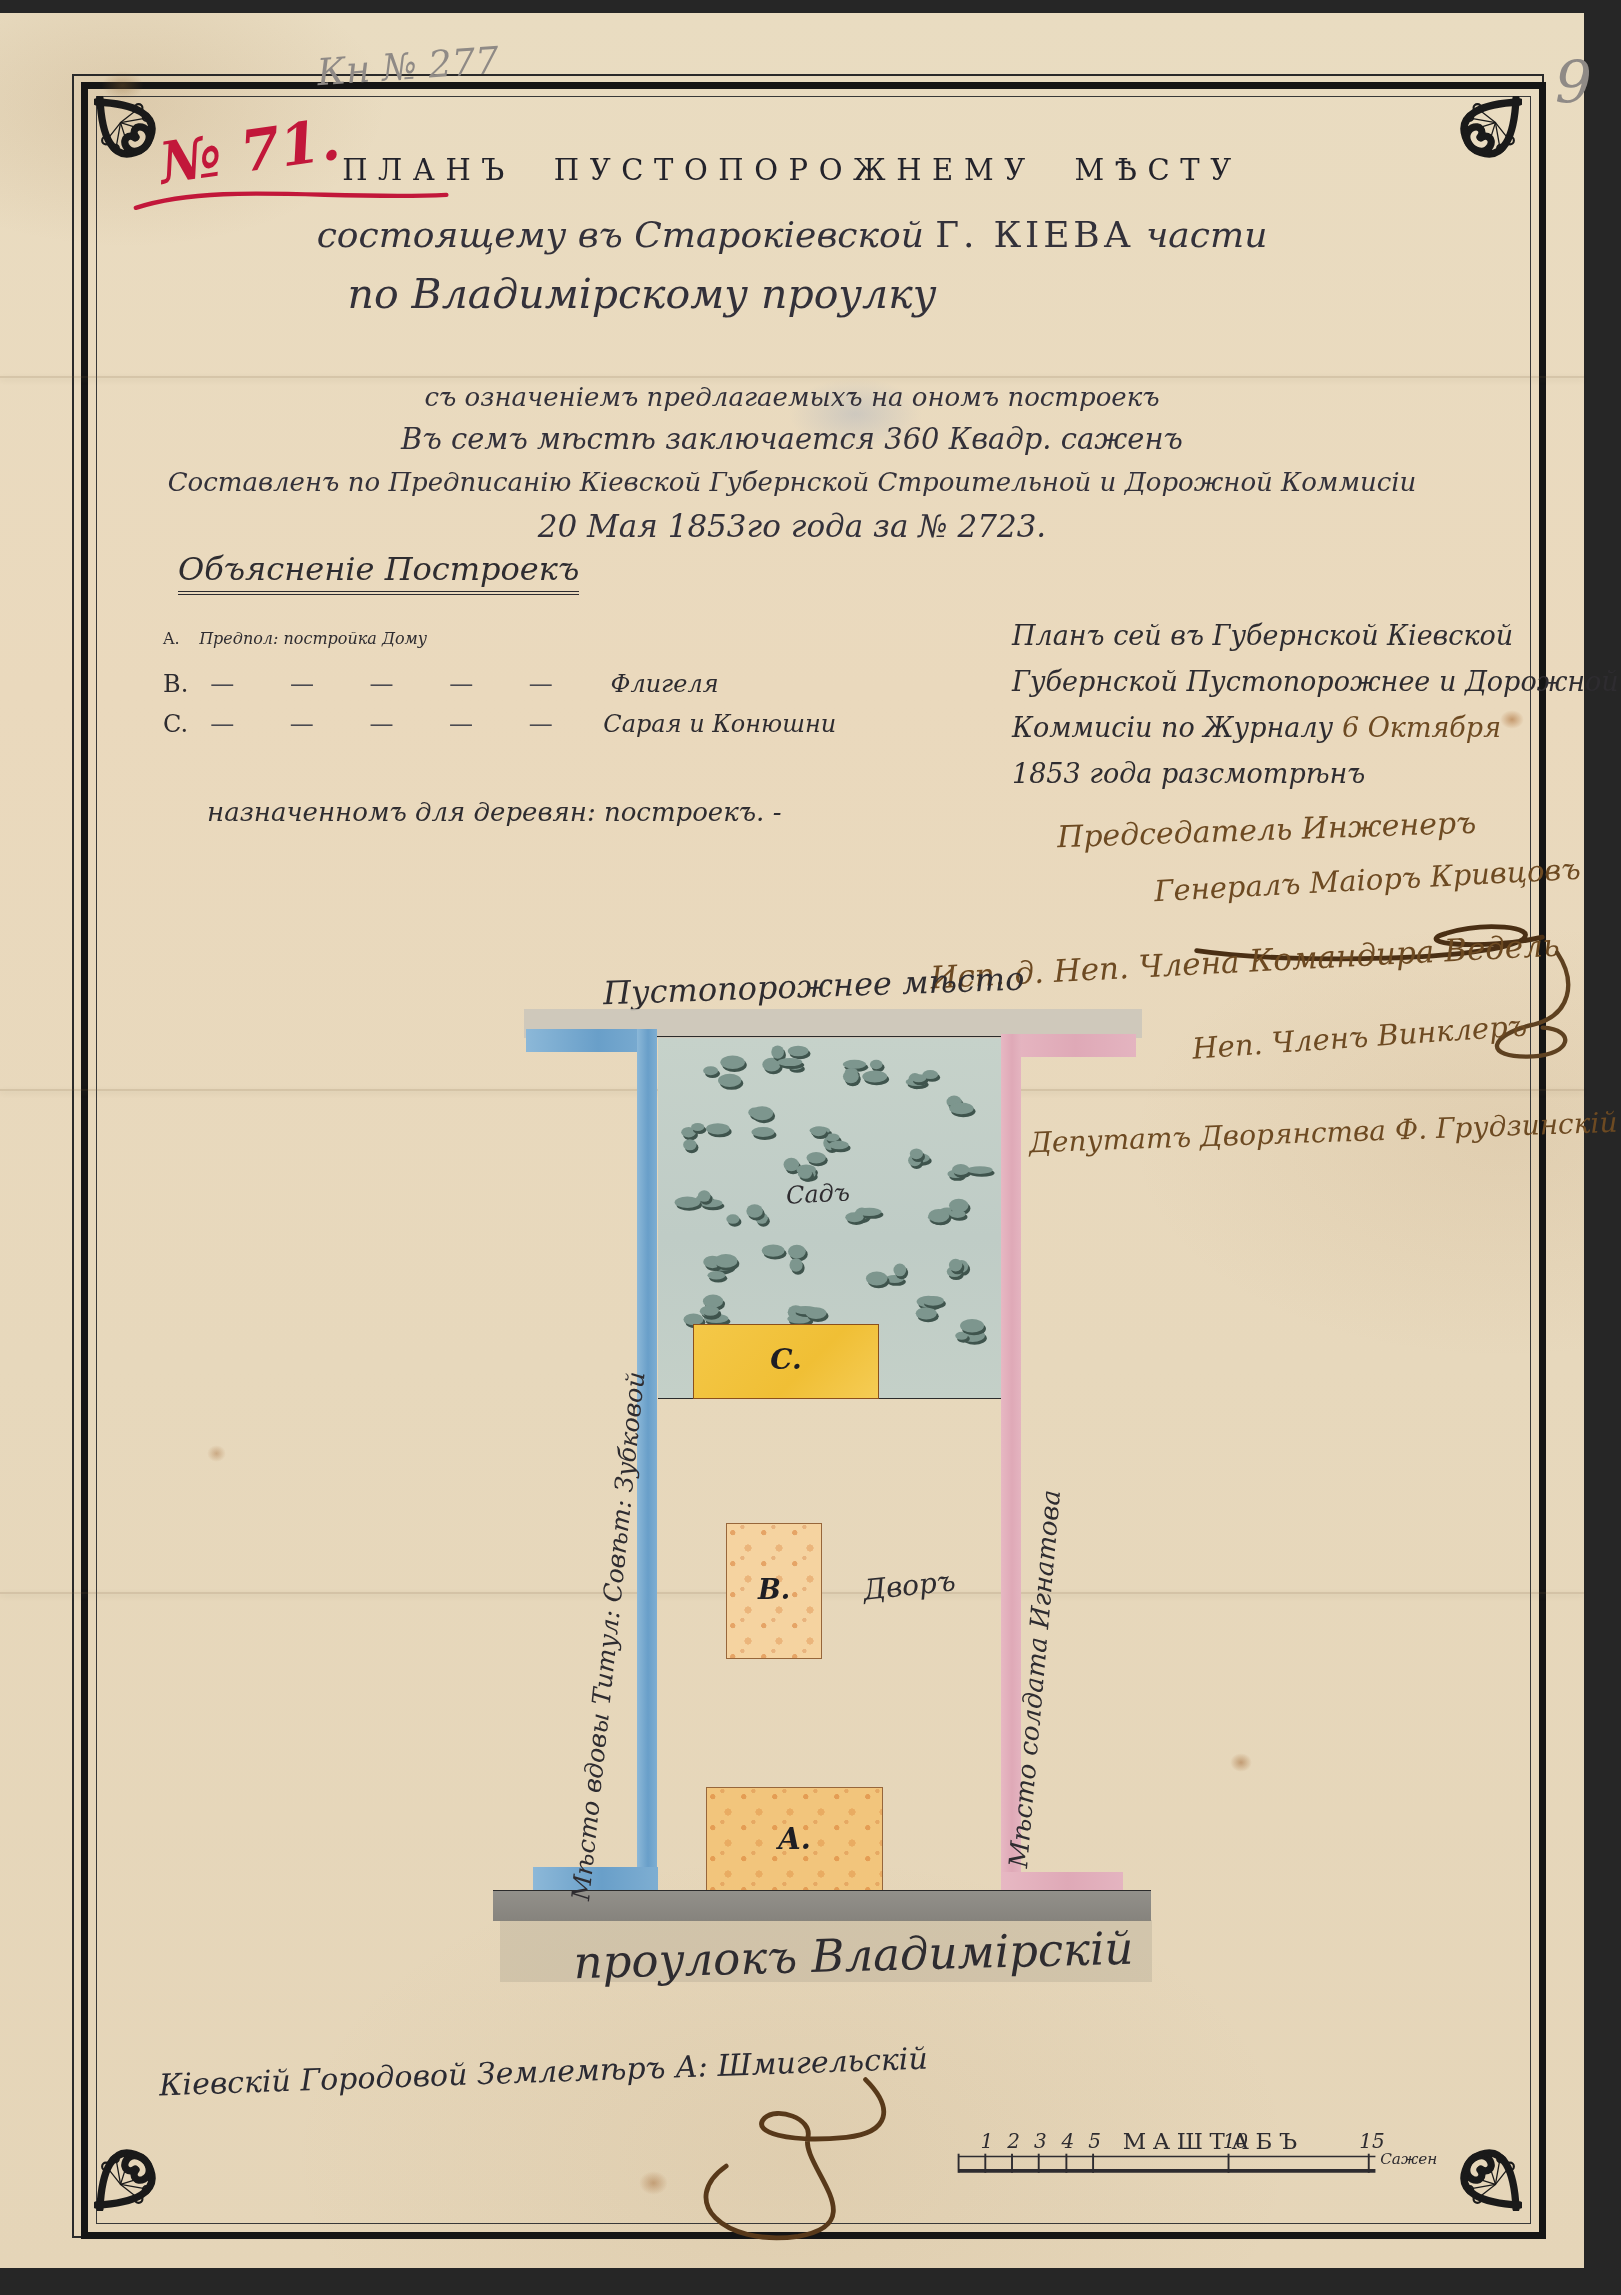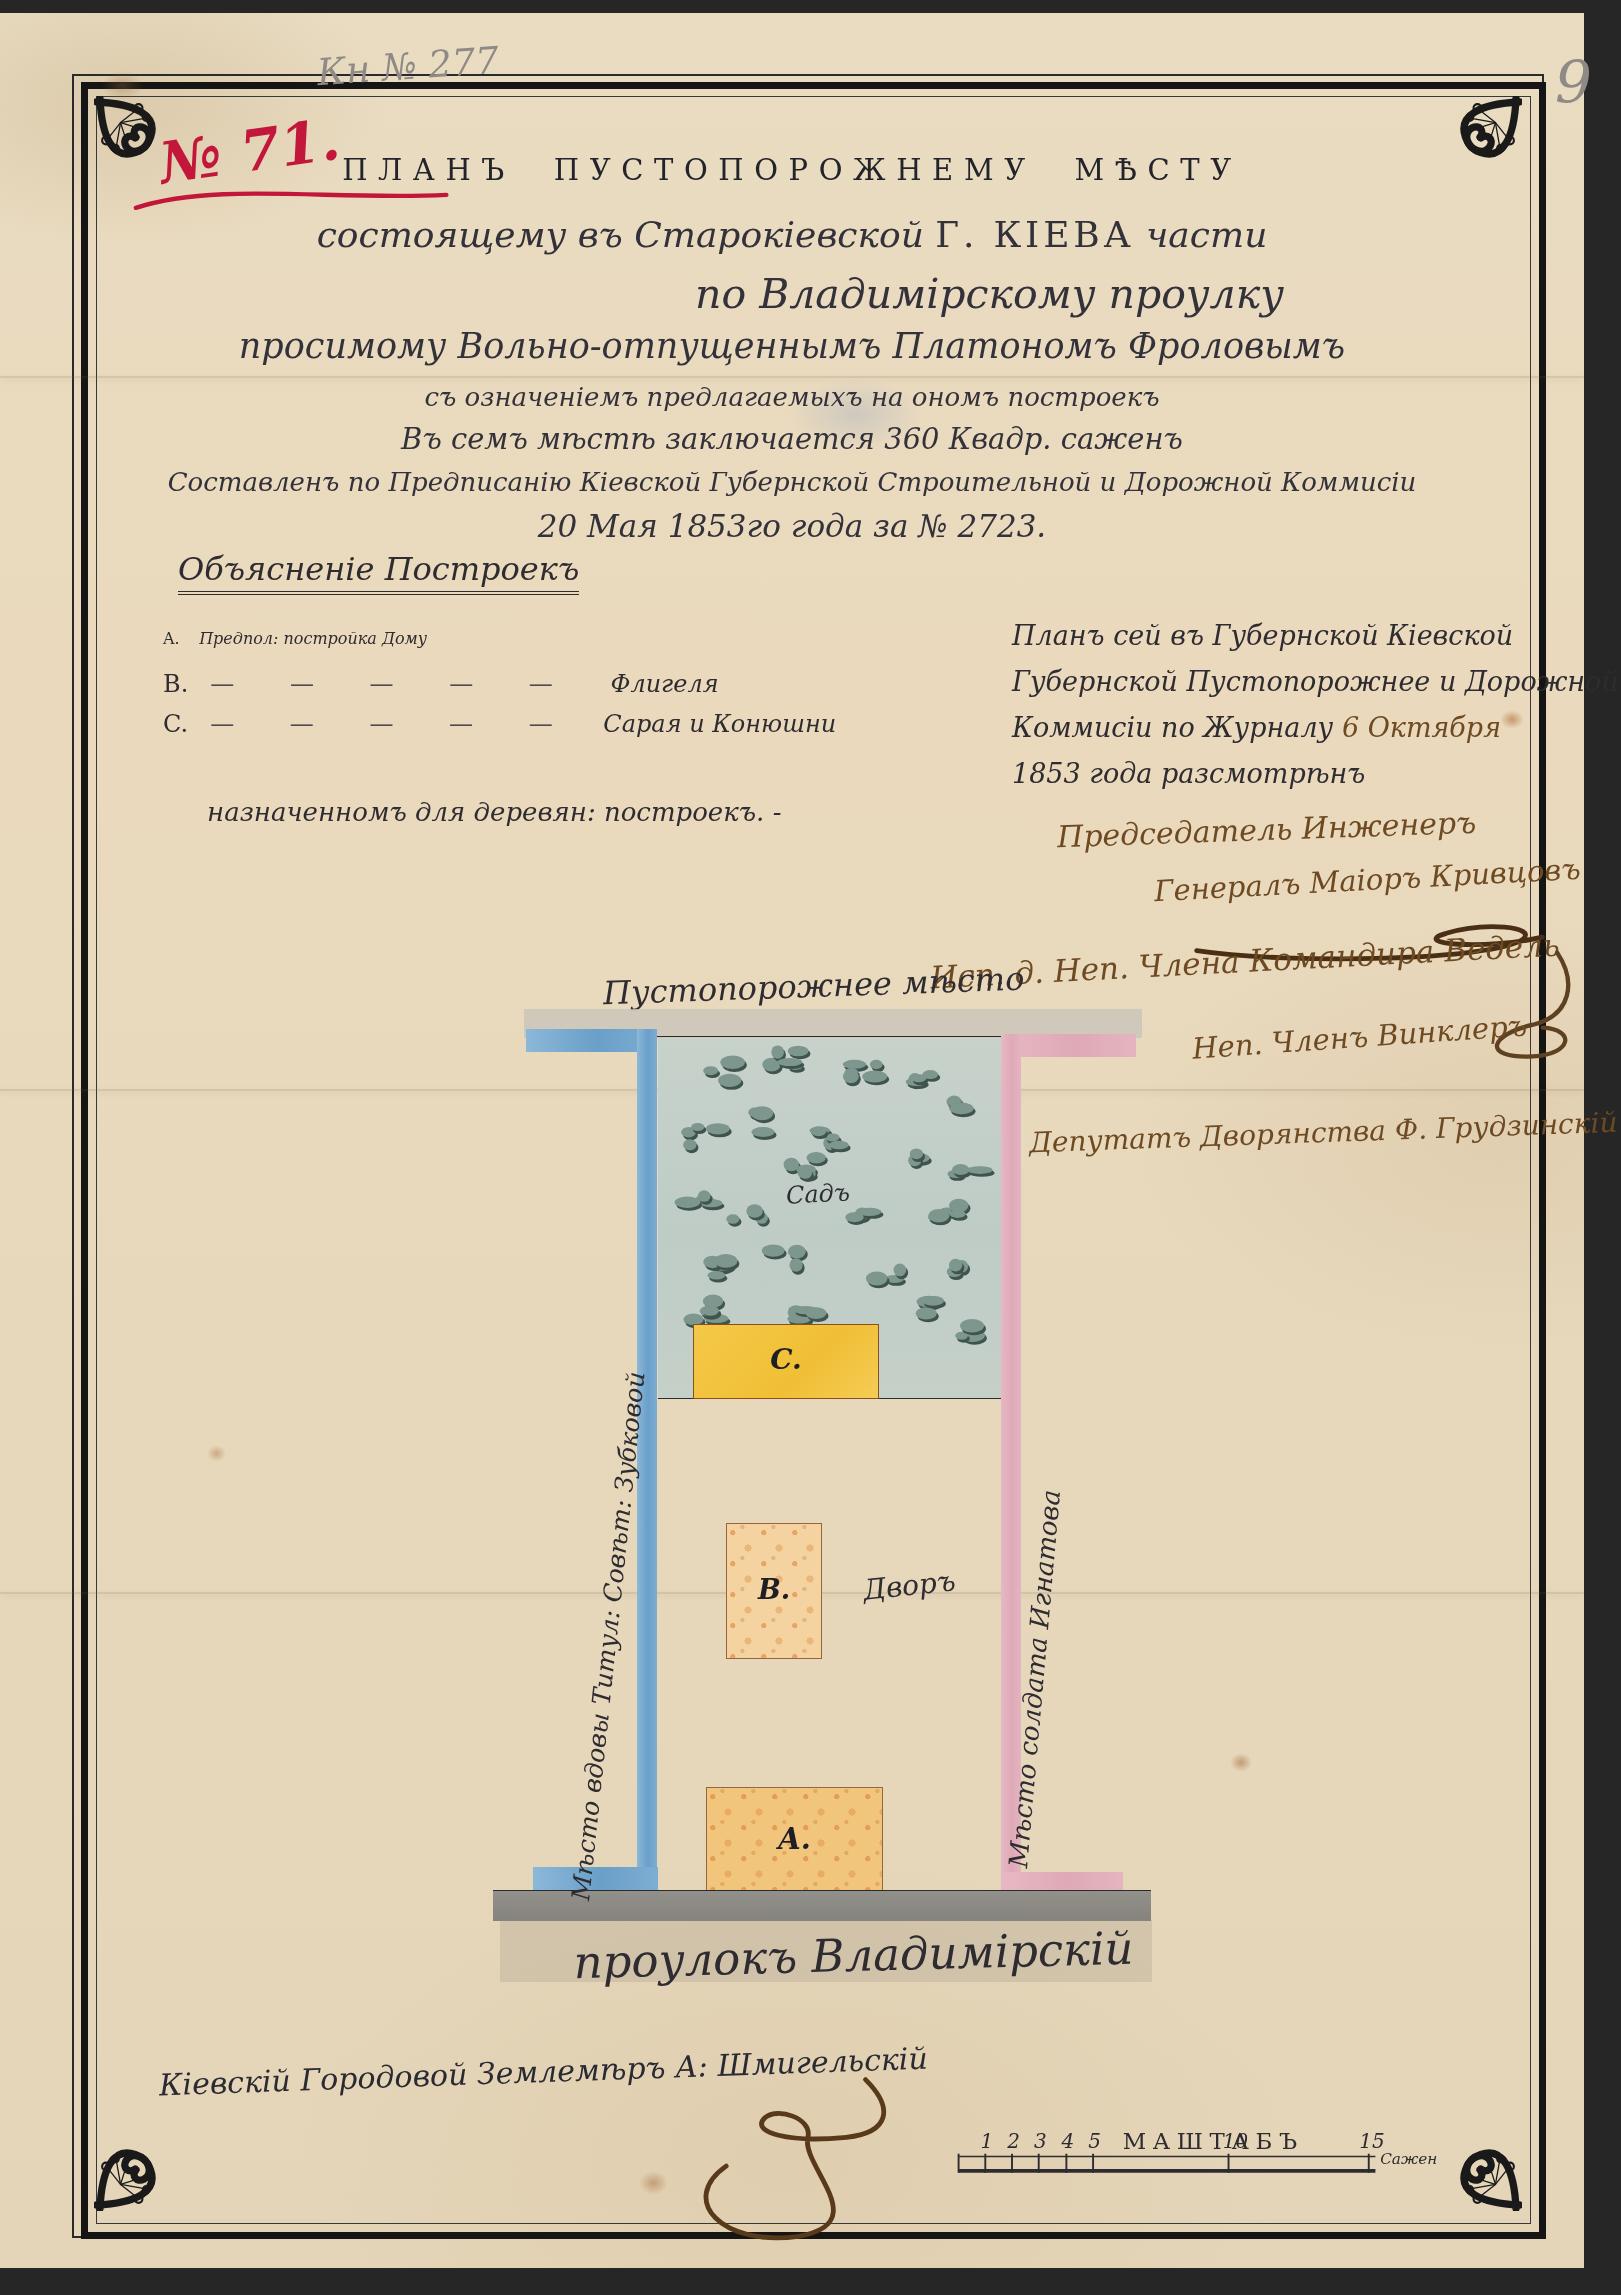--- a/index.html
+++ b/index.html
@@ -148,22 +148,21 @@
 
     <div class="abs hw pencil nw" style="left:317px;top:32px;font-size:37px;transform:rotate(-4deg);">Кн № 277</div>
 
     <div class="abs hw nw" style="left:159px;top:104px;font-size:57px;font-weight:bold;color:#c2173a;transform:rotate(-8deg);">№ 71.</div>
     <svg class="abs" style="left:130px;top:159px;" width="327" height="43" viewBox="0 0 680 90">
       <path d="M10 75 C 180 20, 420 60, 660 48" stroke="#c2173a" stroke-width="9" fill="none" stroke-linecap="round"></path>
     </svg>
 
     <div class="abs nw" style="left:0px;top:140px;width:1584px;text-align:center;font-size:29px;letter-spacing:10.6px;word-spacing:19px;color:#23232b;">ПЛАНЪ ПУСТОПОРОЖНЕМУ МѢСТУ</div>
     <div class="abs nw" style="left:0px;top:201px;width:1584px;text-align:center;font-size:36px;color:#33313a;"><span class="hw">состоящему въ Старокіевской </span><span style="letter-spacing:3.8px;">Г. КІЕВА</span><span class="hw"> части</span></div>
-    <div class="abs hw nw" style="left:0px;top:257px;width:1284px;text-align:right;font-size:41px;color:#33313a;">по Владимірскому проулку</div>
-    <div class="abs hw nw" style="left:0px;top:313px;width:1584px;text-align:center;font-size:35px;color:#33313a;">просимому Вольно-отпущеннымъ Платономъ Фроловымъ</div>
+    <div class="abs hw nw" style="left:0px;top:257px;width:1284px;text-align:center;font-size:41px;color:#33313a;">по Владимірскому проулку</div>
     <div class="abs hw nw" style="left:0px;top:369px;width:1584px;text-align:center;font-size:26px;color:#33313a;">съ означеніемъ предлагаемыхъ на ономъ построекъ</div>
     <div class="abs hw nw" style="left:0px;top:409px;width:1584px;text-align:center;font-size:29px;color:#33313a;">Въ семъ мѣстѣ заключается 360 Квадр. саженъ</div>
     <div class="abs hw nw" style="left:0px;top:454px;width:1584px;text-align:center;font-size:26px;color:#33313a;">Составленъ по Предписанію Кіевской Губернской Строительной и Дорожной Коммисіи</div>
     <div class="abs hw nw" style="left:0px;top:495px;width:1584px;text-align:center;font-size:31px;color:#33313a;">20 Мая 1853го года за № 2723.</div>
 
     <div class="abs hw nw" style="left:178px;top:537px;font-size:32px;border-bottom:4.8px double #2e2c30;padding-bottom:3.8px;">Объясненіе Построекъ</div>
     <div class="abs nw" style="left:163px;top:616px;font-size:16px;">
       <span>A.</span>
       <span class="hw" style="margin-left:14.4px;">Предпол: постройка Дому</span>
     </div>

